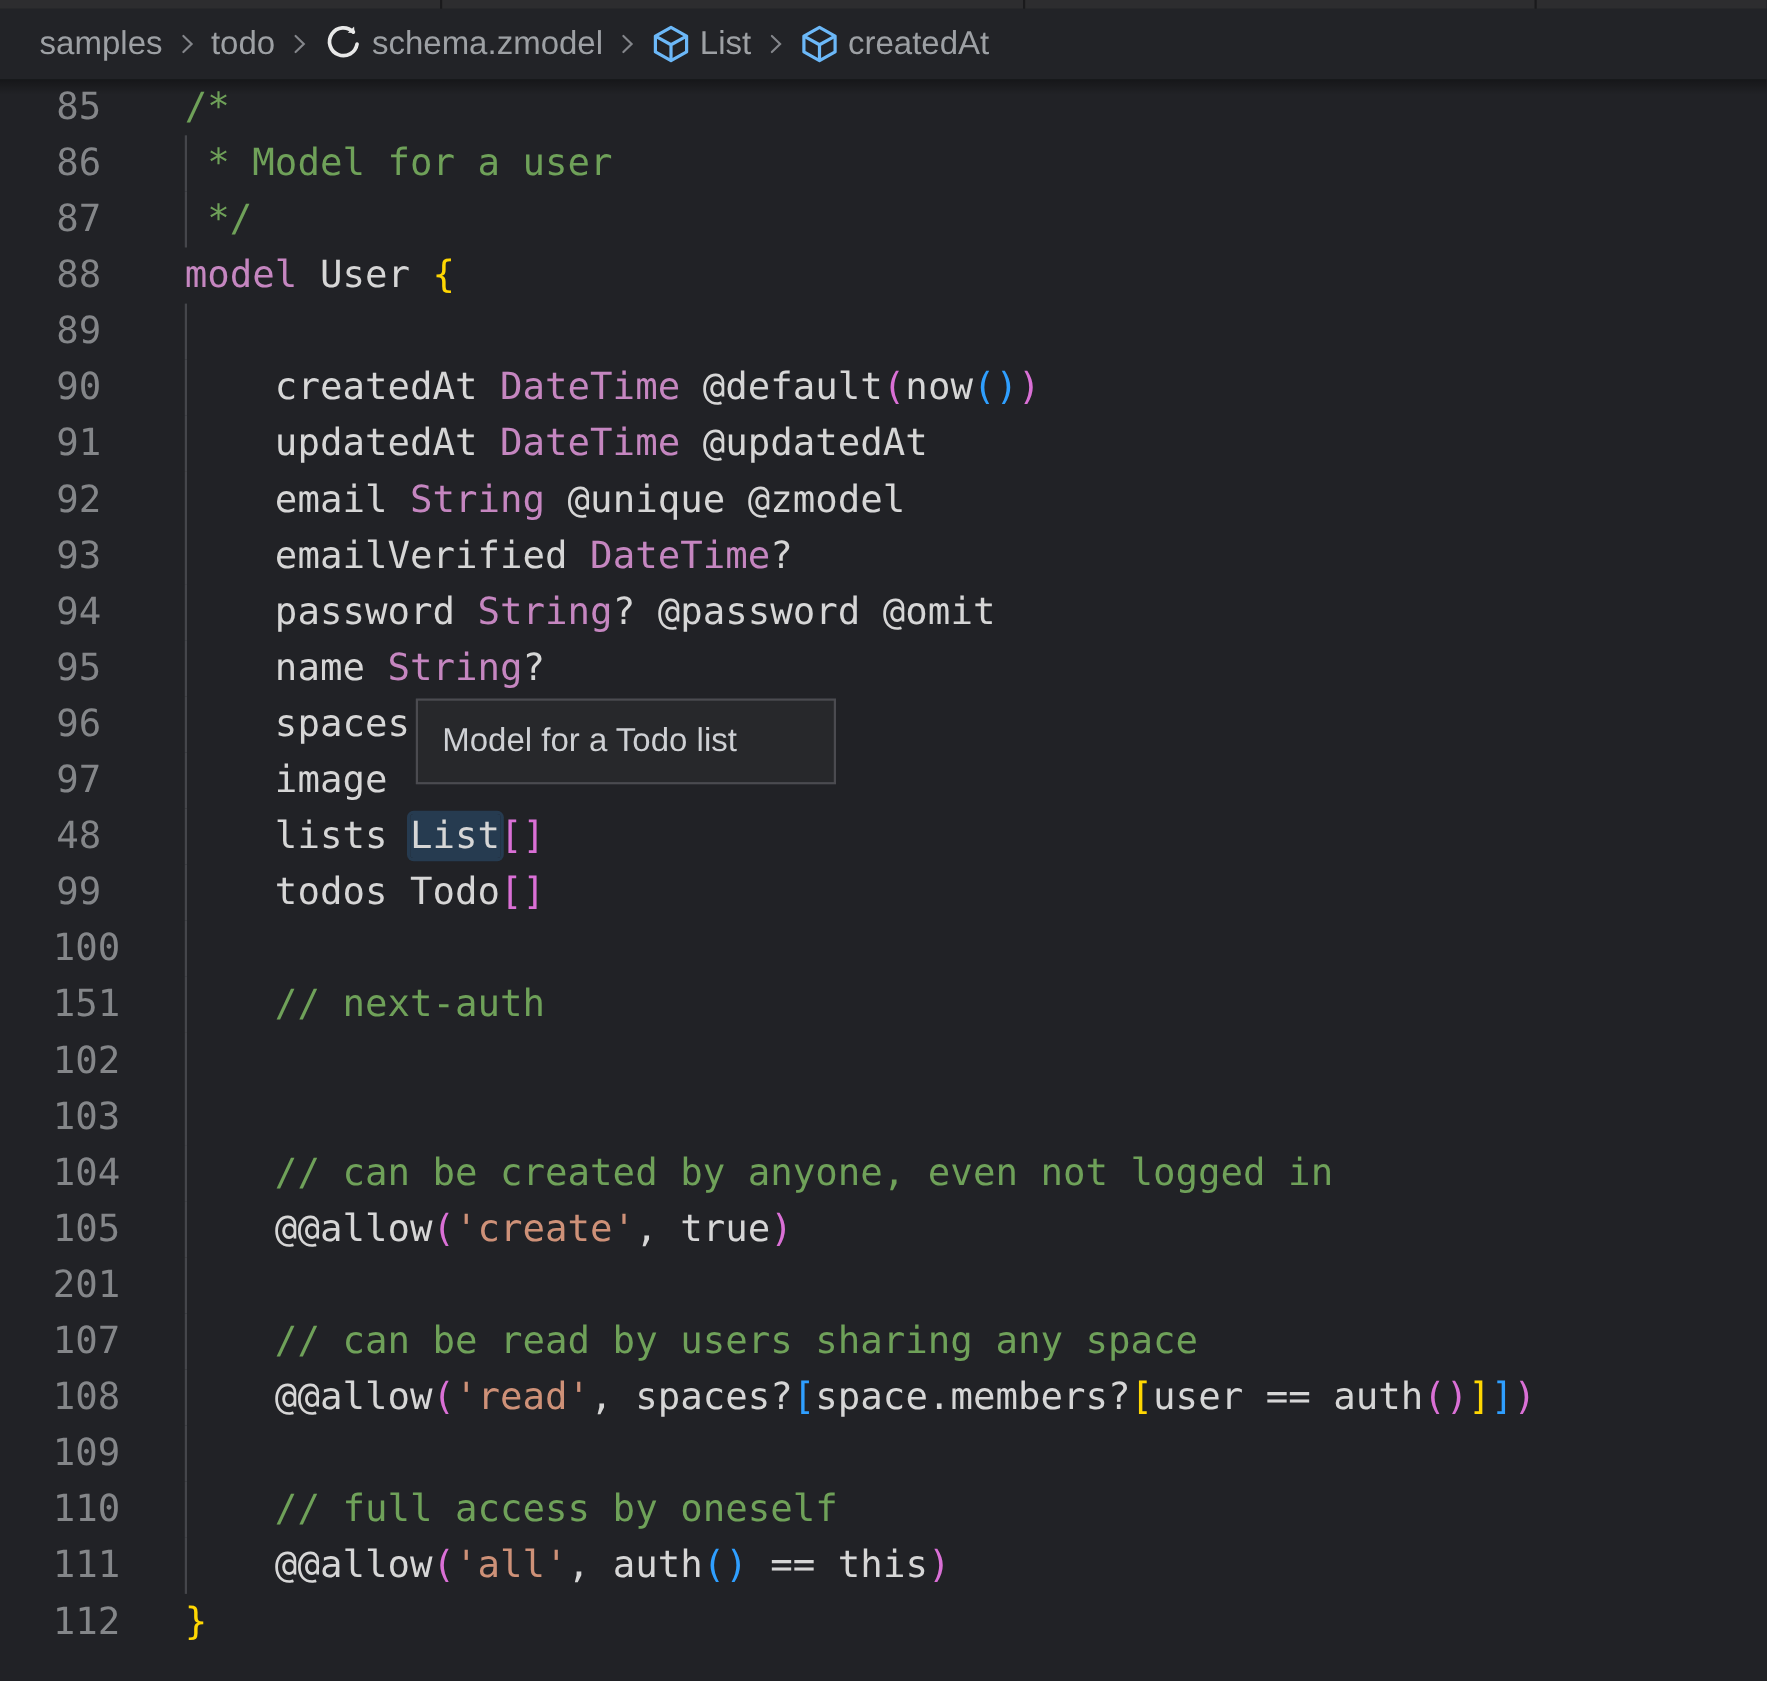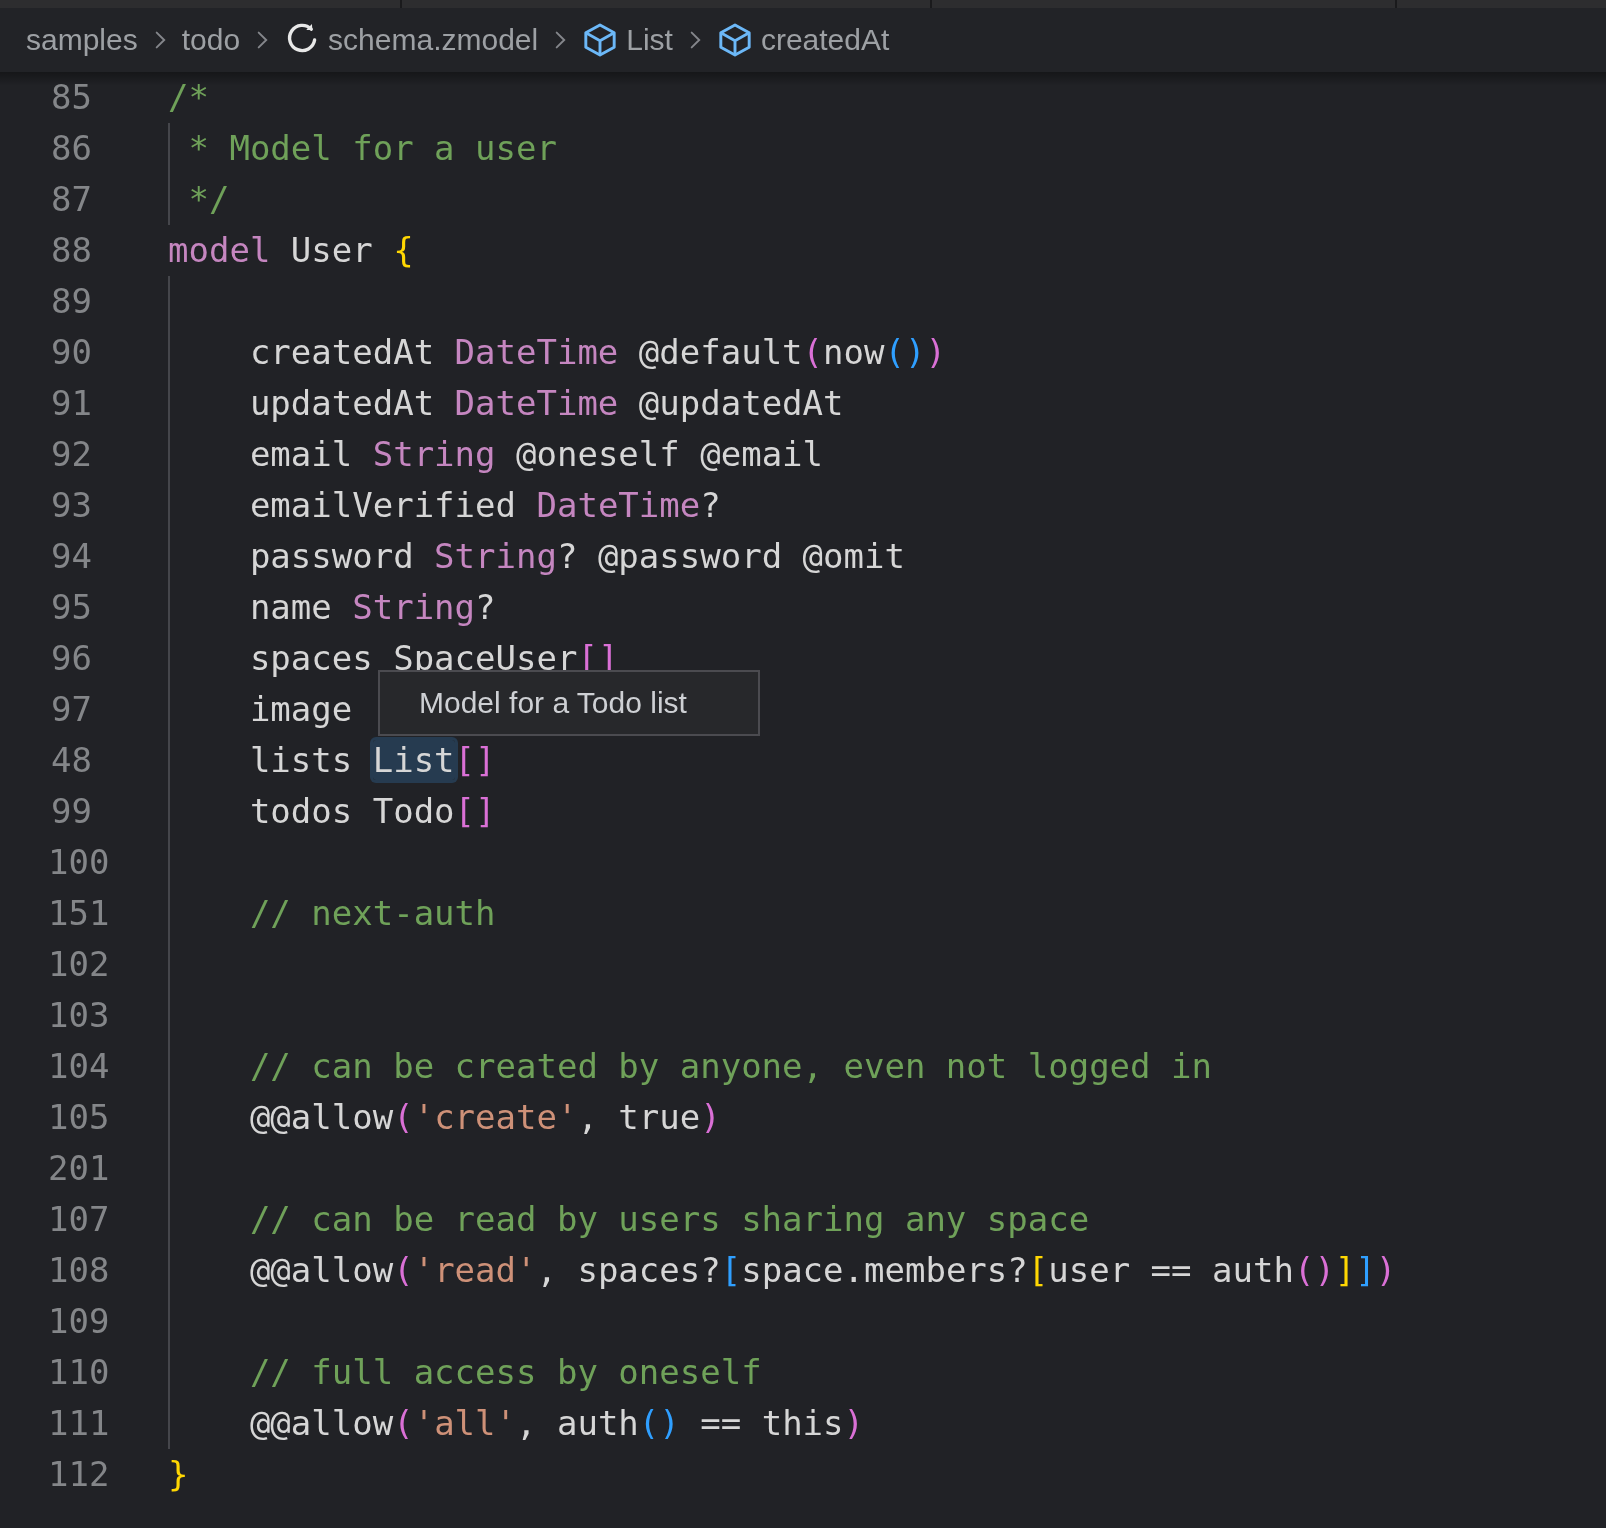--- a/index.html
+++ b/index.html
@@ -5,21 +5,21 @@
   * { margin:0; padding:0; box-sizing:border-box; }
   html,body { width:1606px; height:1528px; overflow:hidden; }
   body { background:var(--bg,#212226); font-family:"Liberation Sans", sans-serif; }
 
   
   .tab-strip { position:absolute; left:0; top:0; width:1606px; height:8px; background:#2d2d2f; }
   .tab-strip .divider { position:absolute; top:0; width:2px; height:8px; background:#1a1a1c; }
 
   
   .breadcrumb-bar { position:absolute; left:0; top:8px; width:1606px; height:64px;
-    display:flex; align-items:center; padding-left:26px; background:#222327; }
+    display:flex; align-items:center; padding-left:36px; background:#222327; }
   .bc-label { font-size:30px; color:var(--breadcrumbText,#9da0a4); white-space:nowrap; cursor:pointer; }
   .bc-chev { display:flex; align-items:center; margin:0 10px; color:#84868b; }
   .bc-icon { display:flex; align-items:center; margin-right:8px; }
   .bc-icon.sync { color:var(--syncIcon,#e8e8e8); }
   .bc-icon.cube { color:var(--cubeIcon,#6cb8f8); }
 
   .bar-shadow { position:absolute; left:0; top:72px; width:1606px; height:14px;
     background:linear-gradient(rgba(0,0,0,0.35), rgba(0,0,0,0)); pointer-events:none; }
 
   
@@ -33,23 +33,23 @@
   .tok-fg { color:var(--fg,#d6d6d6); }
   .tok-pink { color:var(--pink,#c586c0); }
   .tok-green { color:var(--green,#6fa159); }
   .tok-yellow { color:var(--yellow,#ffd702); }
   .tok-orchid { color:var(--orchid,#da70d6); }
   .tok-blue { color:var(--blue,#2f9fff); }
   .tok-orange { color:var(--orange,#ce9178); }
   .hl { background:var(--highlightBg,#263b50); border-radius:3px; box-shadow:0 0 0 3px var(--highlightBg,#263b50); }
 
   
-  .tooltip { position:absolute; left:378px; top:598px; width:382px; height:66px; z-index:10;
+  .tooltip { position:absolute; left:378px; top:563px; width:382px; height:78px; z-index:10;
     background:var(--tooltipBg,#27282b); border:2px solid var(--tooltipBorder,#4b4b50);
-    display:flex; align-items:center; padding-left:39px;
+    display:flex; align-items:center; padding-left:22px;
     font-family:"Liberation Sans", sans-serif; font-size:30px; color:#ced0d4; white-space:nowrap; }
 </style>
 </head>
 <body>
 
 <div class="tab-strip">
   <div class="divider" style="left:400px"></div>
   <div class="divider" style="left:930px"></div>
   <div class="divider" style="left:1395px"></div>
 </div>
@@ -105,21 +105,21 @@
   <div class="tooltip">
     <span>Model for a Todo list</span>
   </div>
 <div class="line"><span class="ln">85</span><span class="lc"><span class="tok-green">/*</span></span></div>
     <div class="line guide"><span class="ln">86</span><span class="lc"><span class="tok-green"> * Model for a user</span></span></div>
     <div class="line guide"><span class="ln">87</span><span class="lc"><span class="tok-green"> */</span></span></div>
     <div class="line"><span class="ln">88</span><span class="lc"><span class="tok-pink">model </span><span class="tok-fg">User </span><span class="tok-yellow">{</span></span></div>
     <div class="line guide"><span class="ln">89</span></div>
     <div class="line guide"><span class="ln">90</span><span class="lc"><span class="tok-fg">    createdAt </span><span class="tok-pink">DateTime </span><span class="tok-fg">@default</span><span class="tok-orchid">(</span><span class="tok-fg">now</span><span class="tok-blue">()</span><span class="tok-orchid">)</span></span></div>
     <div class="line guide"><span class="ln">91</span><span class="lc"><span class="tok-fg">    updatedAt </span><span class="tok-pink">DateTime </span><span class="tok-fg">@updatedAt</span></span></div>
-    <div class="line guide"><span class="ln">92</span><span class="lc"><span class="tok-fg">    email </span><span class="tok-pink">String </span><span class="tok-fg">@oneself @email</span></span></div>
+    <div class="line guide"><span class="ln">92</span><span class="lc"><span class="tok-fg">    email </span><span class="tok-pink">String </span><span class="tok-fg">@unique @zmodel</span></span></div>
     <div class="line guide"><span class="ln">93</span><span class="lc"><span class="tok-fg">    emailVerified </span><span class="tok-pink">DateTime</span><span class="tok-fg">?</span></span></div>
     <div class="line guide"><span class="ln">94</span><span class="lc"><span class="tok-fg">    password </span><span class="tok-pink">String</span><span class="tok-fg">? @password @omit</span></span></div>
     <div class="line guide"><span class="ln">95</span><span class="lc"><span class="tok-fg">    name </span><span class="tok-pink">String</span><span class="tok-fg">?</span></span></div>
     <div class="line guide"><span class="ln">96</span><span class="lc"><span class="tok-fg">    spaces </span><span class="tok-fg">SpaceUser</span><span class="tok-orchid">[]</span></span></div>
     <div class="line guide"><span class="ln">97</span><span class="lc"><span class="tok-fg">    image</span></span></div>
     <div class="line guide"><span class="ln">48</span><span class="lc"><span class="tok-fg">    lists </span><span class="tok-fg hl">List</span><span class="tok-orchid">[]</span></span></div>
     <div class="line guide"><span class="ln">99</span><span class="lc"><span class="tok-fg">    todos </span><span class="tok-fg">Todo</span><span class="tok-orchid">[]</span></span></div>
     <div class="line guide"><span class="ln">100</span><span class="lc"></span></div>
     <div class="line guide"><span class="ln">151</span><span class="lc"><span class="tok-green">    // next-auth</span></span></div>
     <div class="line guide"><span class="ln">102</span></div>

